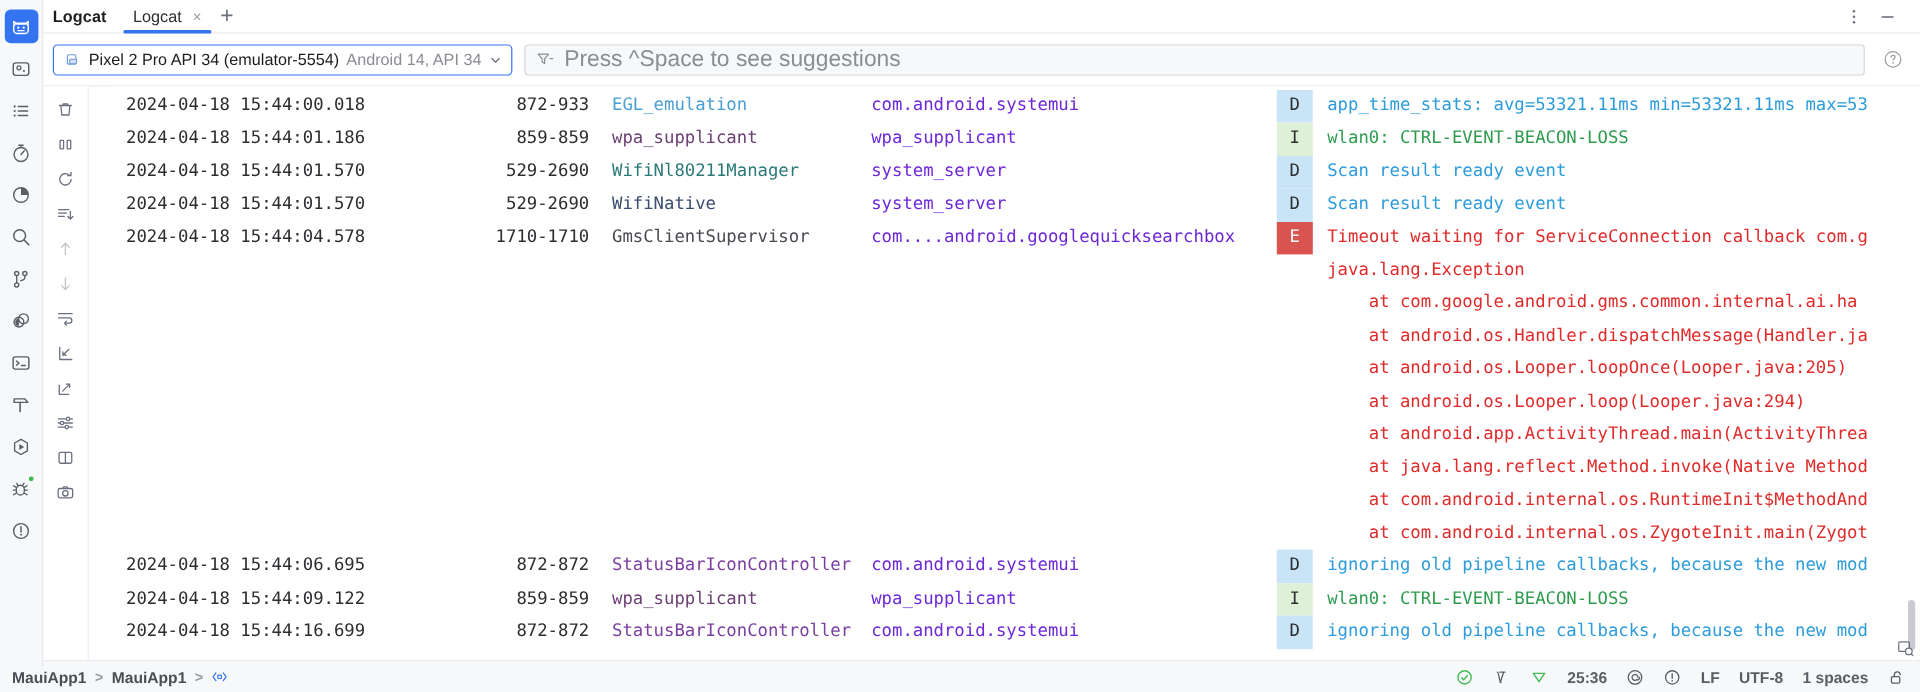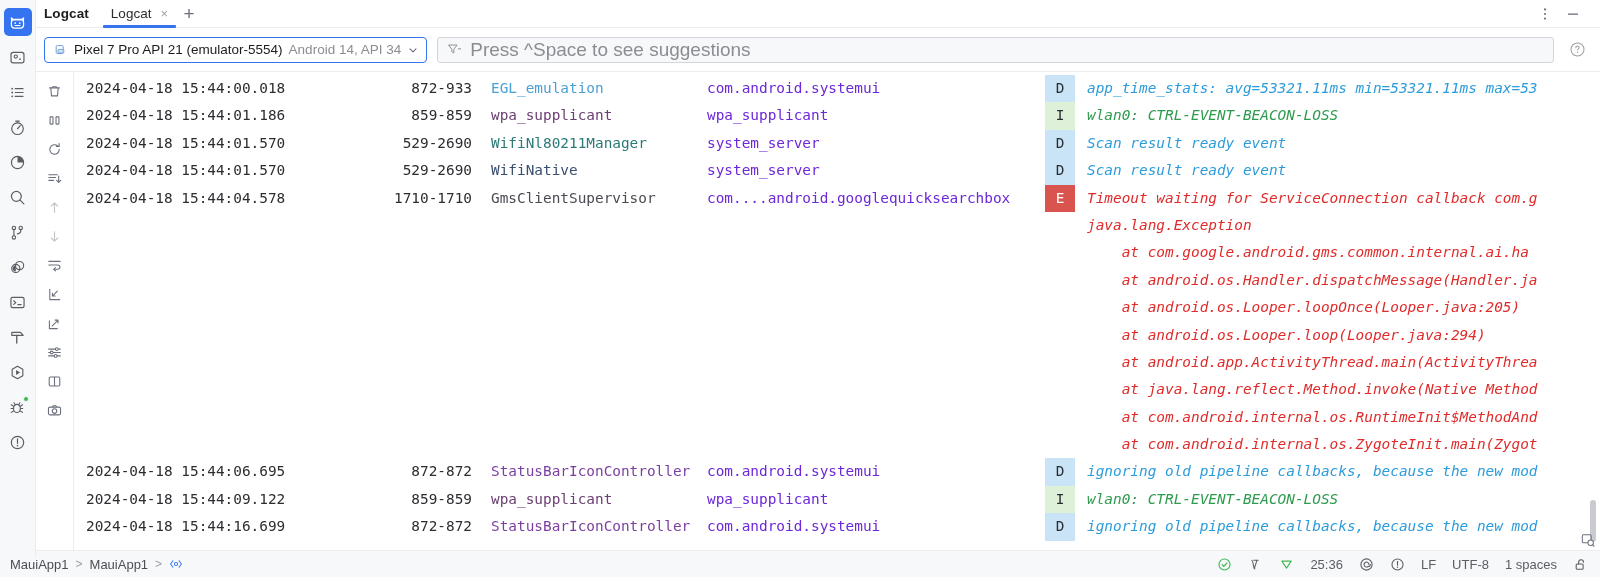--- a/index.html
+++ b/index.html
@@ -92,21 +92,21 @@
     gap: 8px; padding: 0 9px;
     font-size: 19px;
   }
   .filter-ph { color: #8b8d92; }
   .help-btn {
     width: 26px; height: 26px; display: flex;
     align-items: center; justify-content: center; color: #9b9ea3;
   }
 
   
-  .body { flex: 1; display: flex; min-height: 0; }
+  .body { flex: 1; display: flex; min-height: 0; gap: 19px; }
 
   
   .stripe {
     width: 36px; flex: 0 0 36px;
     background: #f7f8fa;
     border-right: 1px solid #ebecf0;
     display: flex; flex-direction: column; align-items: center;
     padding-top: 8px; gap: 7px;
     position: absolute; left: 0; top: 0; bottom: 21px; z-index: 5;
   }
@@ -154,21 +154,21 @@
   .logrow { display: flex; align-items: stretch; height: 27.4px; }
   .c-time { width: 293px; flex:0 0 293px; color:#2b2d30; padding-left:12px; }
   .c-pid  { width: 105px; flex:0 0 105px; color:#2b2d30; text-align:right; }
   .c-tag  { width: 228px; flex:0 0 228px; padding-left: 19px; }
   .c-pkg  { width: 345px; flex:0 0 345px; color:#6d28d9; padding-left: 7px; }
   .c-lvl  {
     width: 30px; flex:0 0 30px; text-align:center;
     display:flex; align-items:center; justify-content:center;
     font-size: 14.4px;
   }
-  .c-msg  { flex:1; padding-left: 12px; min-width:0; overflow:hidden;font-style:italic; }
+  .c-msg  { flex:1; padding-left: 12px; min-width:0; overflow:hidden; }
 
   .lvl-D { background:#c9e4f7; color:#2b2d30; }
   .lvl-I { background:#dff0d8; color:#2b2d30; }
   .lvl-E { background:#d9534f; color:#ffffff; }
   .lvl-none { background:transparent; }
 
   .msg-D { color:#2d9cdb; }
   .msg-I { color:#2e9b4e; }
   .msg-E { color:#e02b2b; }
 
@@ -191,20 +191,21 @@
 
   
   .statusbar {
     height: 27px; flex: 0 0 27px;
     background: #f7f8fa;
     border-top: 1px solid #ebecf0;
     display: flex; align-items: center;
     padding: 0 8px 0 10px;
     font-size: 13px; color: #5a5d63;
     gap: 0;
+    font-weight: bold;
   }
   .crumbs { display: flex; align-items: center; gap: 7px; }
   .crumb { color: #4b4e54; }
   .crumb-sep { color: #9b9ea3; font-size: 12px; }
   .crumb-file { color: #4b4e54; margin-top: 40px; }
   .sb-right {
     margin-left: auto; display: flex; align-items: center; gap: 16px;
     padding-right: 4px;
   }
   .sb-item { display: flex; align-items: center; color: #5a5d63; }
@@ -243,21 +244,21 @@
 
   <div class="filterbar">
 
     <div class="device-select">
       <span>
         <svg width="14" height="14" viewBox="0 0 16 16" fill="none">
           <rect x="2.5" y="3" width="8" height="9" rx="1.2" stroke="#6b9bd8" stroke-width="1.1"></rect>
           <rect x="4.6" y="7.3" width="6.6" height="4.2" rx=".8" fill="#cfe0f3" stroke="#6b9bd8" stroke-width="1"></rect>
         </svg>
       </span>
-      <span class="device-name">Pixel 7 Pro API 21 (emulator-5554)</span>
+      <span class="device-name">Pixel 2 Pro API 34 (emulator-5554)</span>
       <span class="device-sub">Android 14, API 34</span>
       <span class="device-caret">
         <svg width="12" height="12" viewBox="0 0 12 12" fill="none">
           <path d="M3 4.8L6 7.8L9 4.8" stroke="#6c707e" stroke-width="1.1" stroke-linecap="round" stroke-linejoin="round"></path>
         </svg>
       </span>
     </div>
 
     <div class="filter-input">
       <span>

